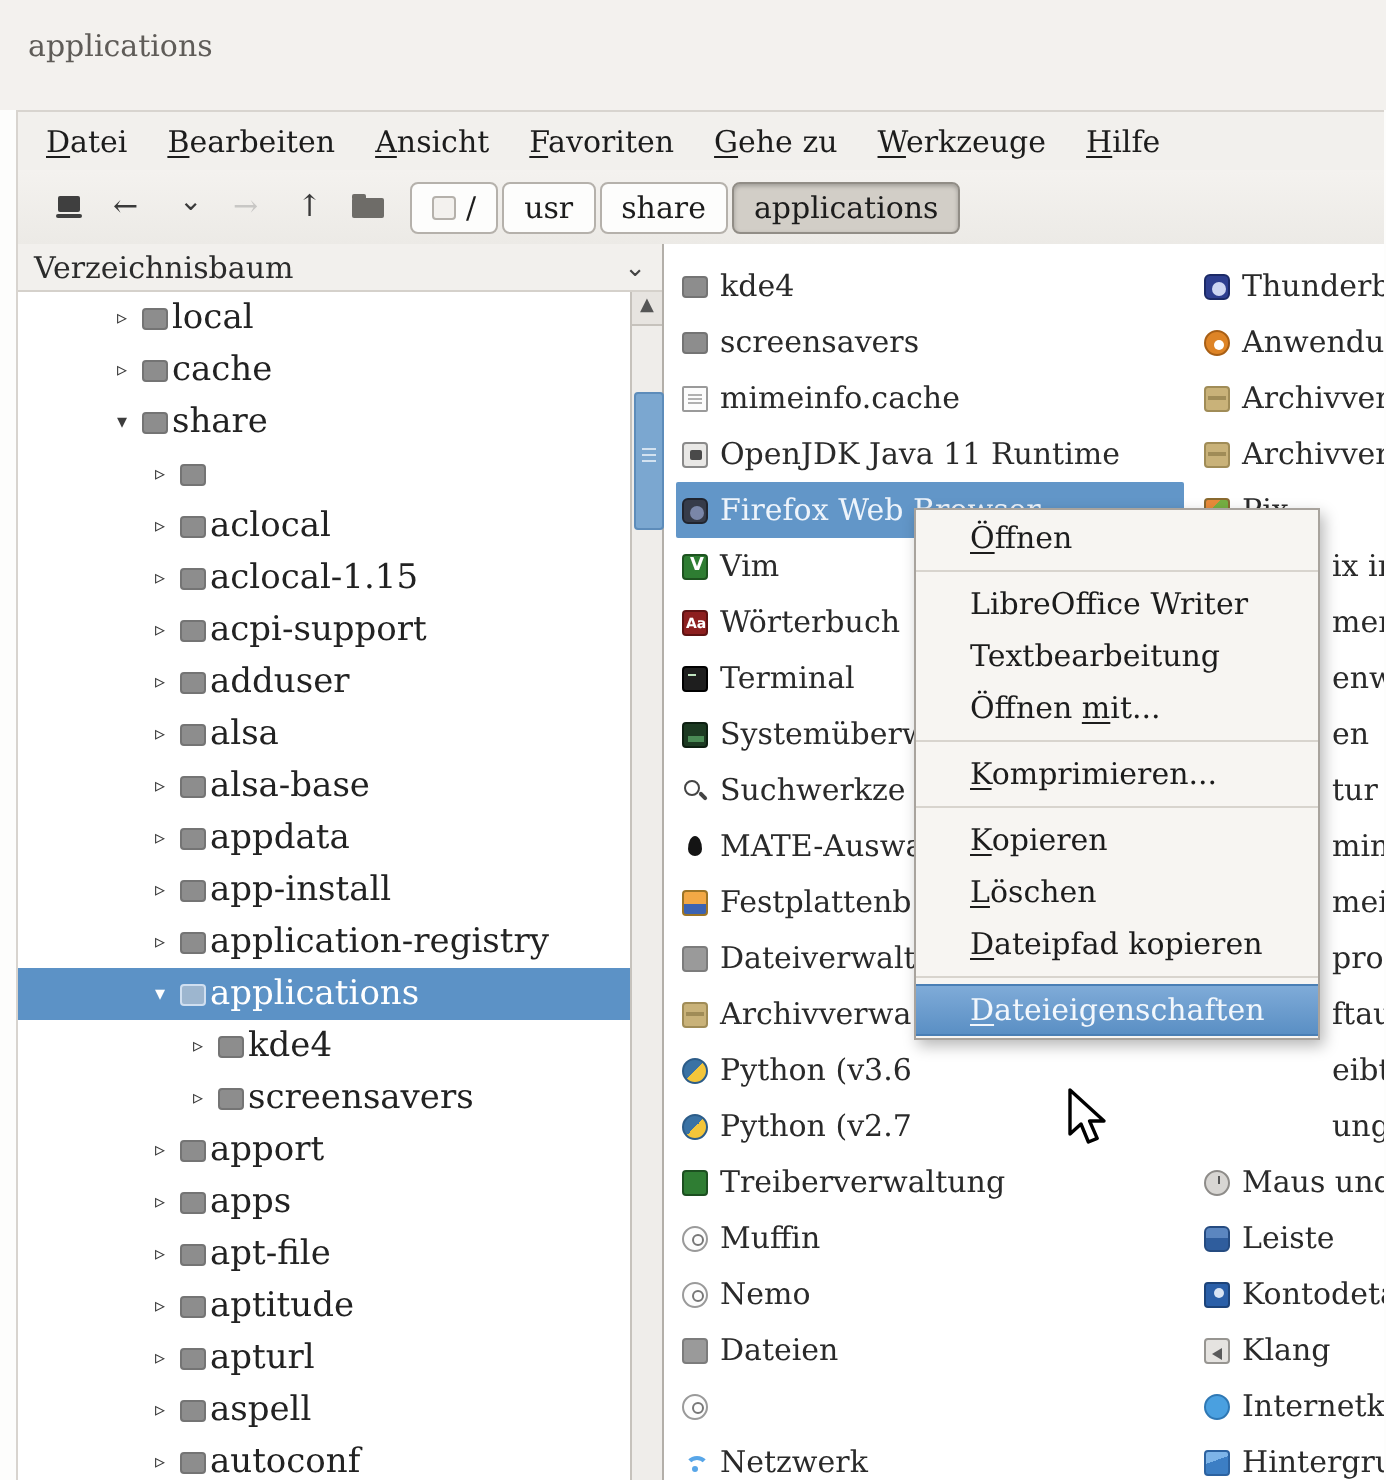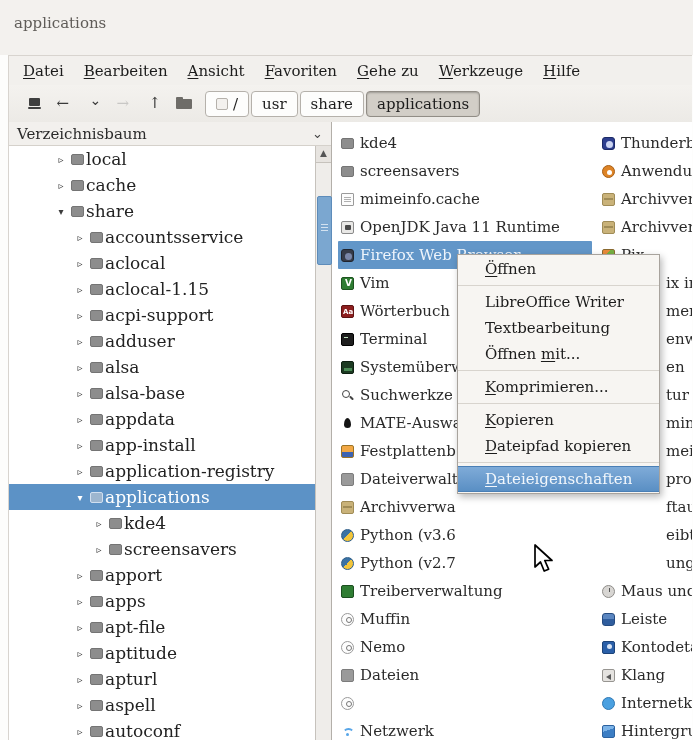--- a/index.html
+++ b/index.html
@@ -236,21 +236,20 @@
 
           <div class="tree-row" style="padding-left: 44px;">
             <span class="tw">▾</span>
             <span class="tbi ticon ic-folder"></span>
             <span class="tlabel">share</span>
           </div>
 
           <div class="tree-row" style="padding-left: 63px;">
             <span class="tw">▹</span>
             <span class="tbi ticon ic-folder"></span>
-            <span class="tlabel">accountsservice</span>
           </div>
 
           <div class="tree-row" style="padding-left: 63px;">
             <span class="tw">▹</span>
             <span class="tbi ticon ic-folder"></span>
             <span class="tlabel">aclocal</span>
           </div>
 
           <div class="tree-row" style="padding-left: 63px;">
             <span class="tw">▹</span>
@@ -628,20 +627,23 @@
 
     <div class="cm-row sep">
       <span class="cm-label"></span>
     </div>
 
 
     <div class="cm-row">
       <span class="cm-label"><u>K</u>opieren</span>
     </div>
 
+    <div class="cm-row">
+      <span class="cm-label"><u>L</u>öschen</span>
+    </div>
 
     <div class="cm-row">
       <span class="cm-label"><u>D</u>ateipfad kopieren</span>
     </div>
 
     <div class="cm-row sep">
       <span class="cm-label"></span>
     </div>
 
     <div class="cm-row sel">

